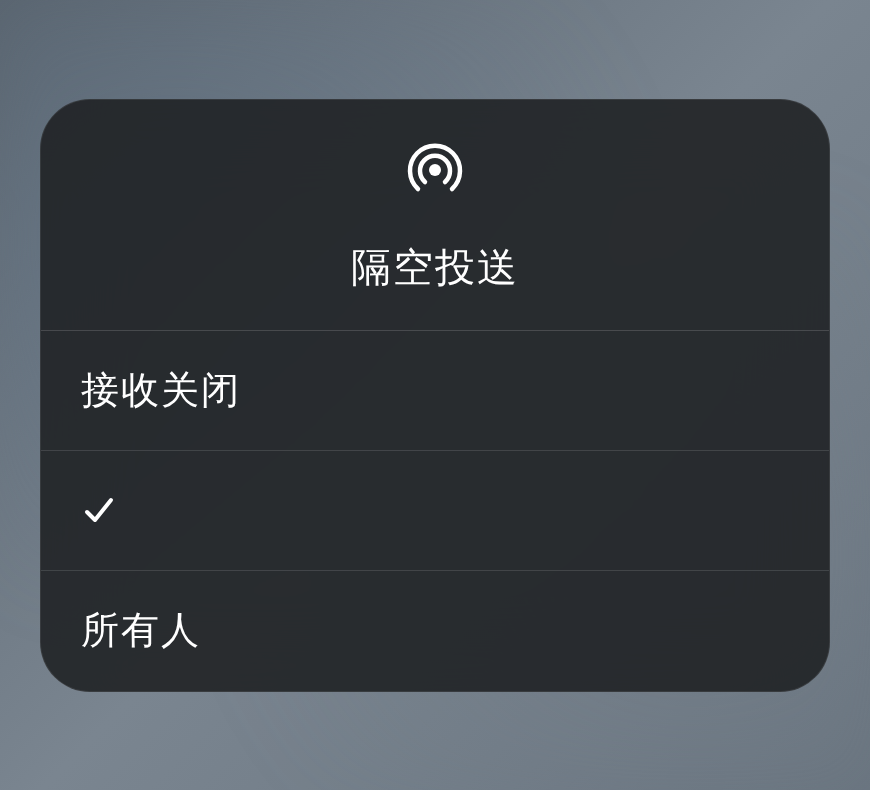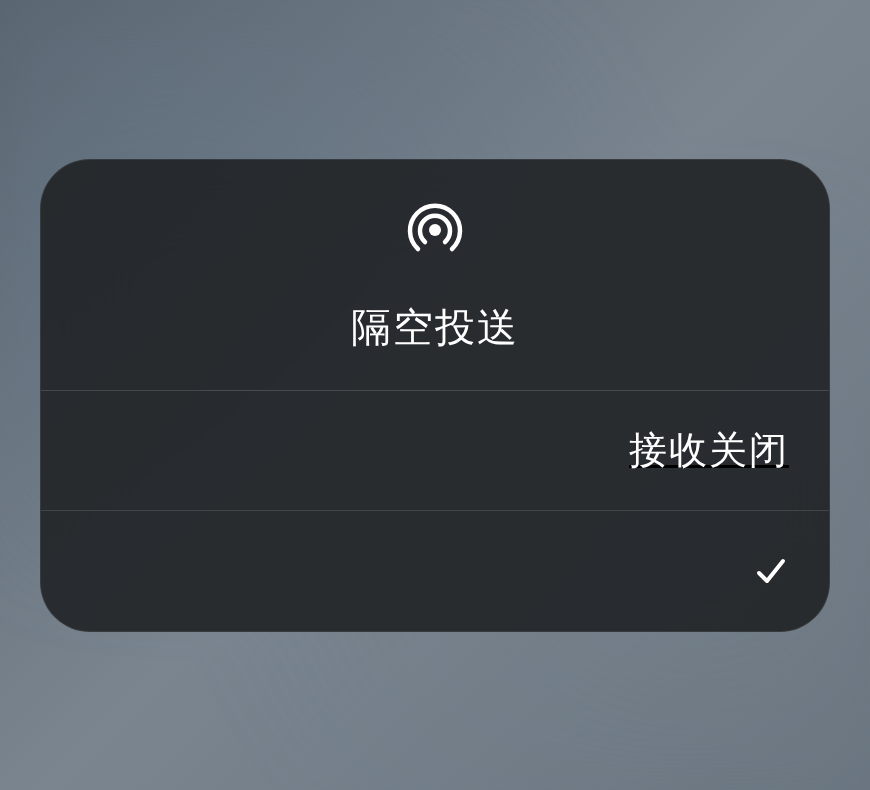--- a/index.html
+++ b/index.html
@@ -60,26 +60,25 @@
     .title {
       color: #ffffff;
       font-size: 40px;
       font-weight: 500;
       letter-spacing: 2px;
     }
     
     .option {
       display: flex;
       align-items: center;
-      justify-content: flex-end;
+      justify-content: flex-start;
       padding: 9px 40px;
       height: 120px;
       border-bottom: 1px solid rgba(255,255,255,0.12);
       cursor: pointer;
-      text-decoration: underline;
     }
     
     .option:last-child {
       border-bottom: none;
     }
     
     .option-label {
       color: #ffffff;
       font-size: 38px;
       font-weight: 400;
@@ -120,13 +119,17 @@
   </div>
 
   <div class="option">
     <span class="checkmark">
       <svg viewBox="0 0 36 36" fill="none" stroke="#ffffff" stroke-width="4" stroke-linecap="round" stroke-linejoin="round">
         <path d="M 6 20 L 14 28 L 30 8"></path>
       </svg>
     </span>
   </div>
 
+  <div class="option">
+    <span class="option-label">所有人</span>
+
+  </div>
 </div>
 
 </body></html>

